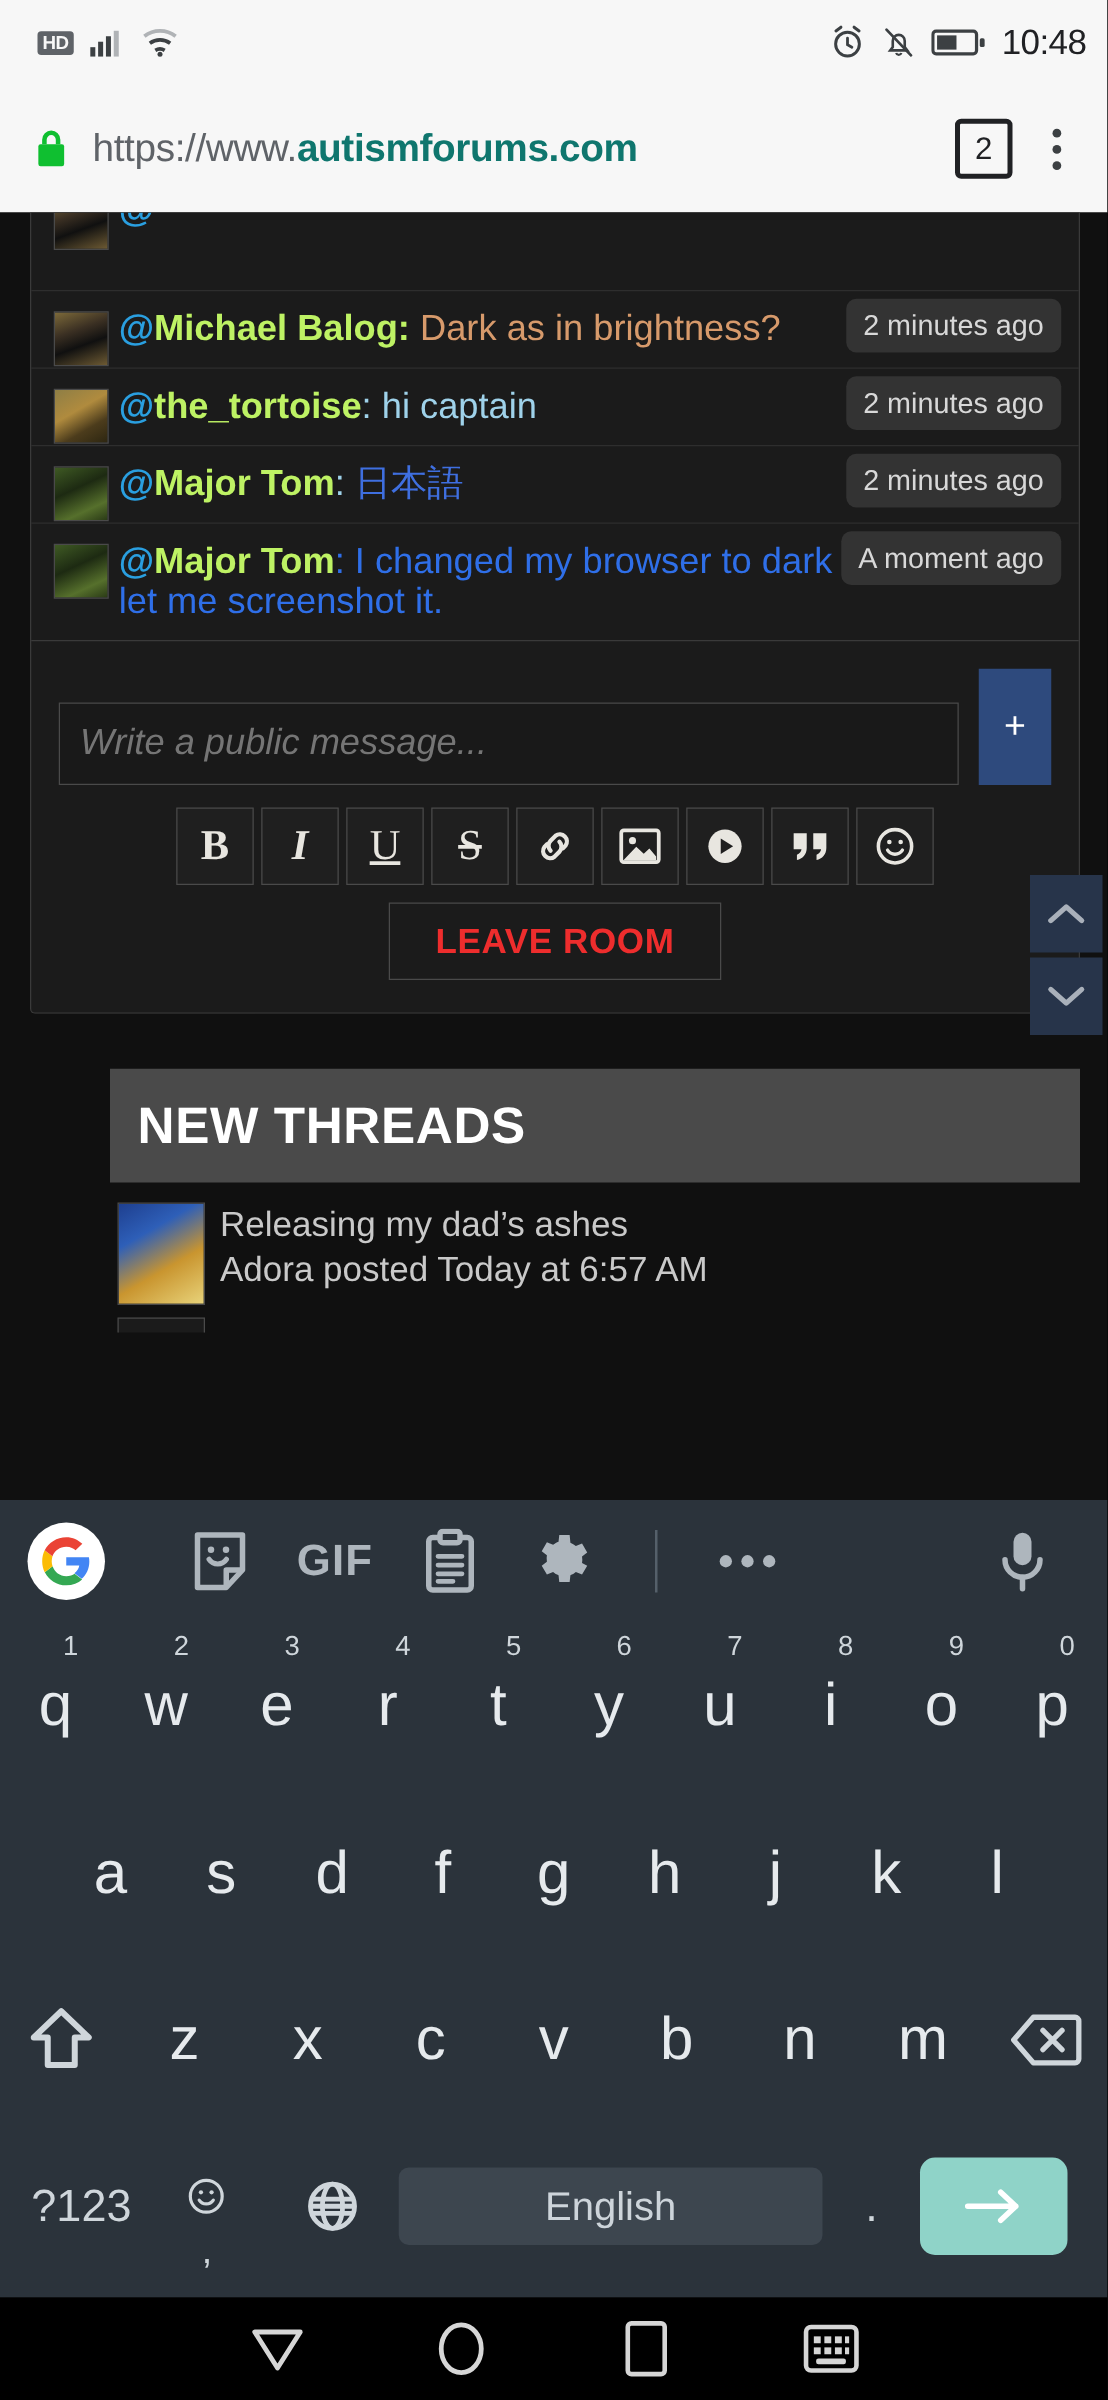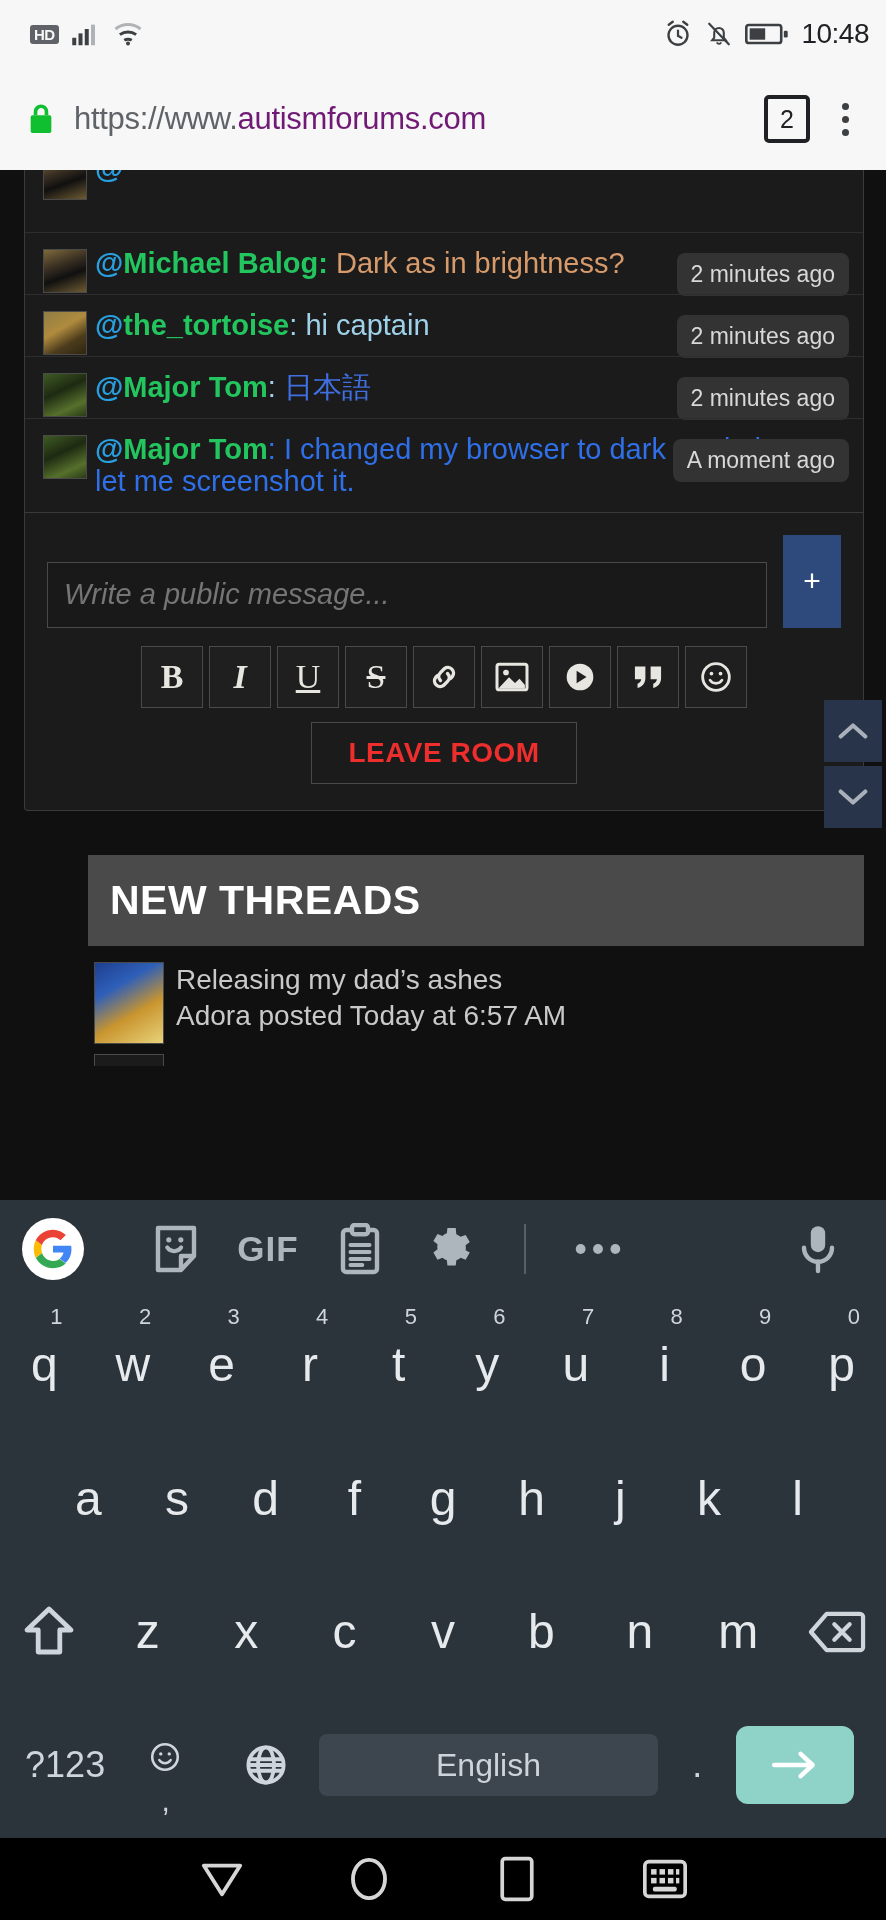--- a/index.html
+++ b/index.html
@@ -33,21 +33,21 @@
     height: 102px; background: #f7f7f7;
     display: flex; align-items: center;
     padding: 0 24px 0 26px; gap: 18px;
   }
   .lock { width: 30px; height: 34px; flex: none; }
   .url-text {
     flex: 1; font-size: 31px; color: #5f6368;
     white-space: nowrap; overflow: hidden;
     letter-spacing: -0.3px;
   }
-  .url-text b { color: #701a75; font-weight: 400; }
+  .url-text b { color: #0f766e; font-weight: 700; }
   .tabcount {
     flex: none; width: 46px; height: 48px;
     border: 4px solid #202124; border-radius: 5px;
     display: flex; align-items: center; justify-content: center;
     font-size: 25px; color: #202124; font-weight: 500;
   }
   .kebab { flex: none; width: 34px; display: flex; flex-direction: column;
            align-items: center; gap: 6px; }
   .kebab i { width: 7px; height: 7px; border-radius: 50%; background: #3c4043; display: block; }
 
@@ -72,28 +72,28 @@
   .msg:first-child { border-top: none; }
   .msg-line { font-size: 29px; line-height: 1.12; color: #8ecbf0; }
   .avatar {
     float: left; width: 44px; height: 44px; margin: 2px 8px 0 0;
     border: 1px solid #4a4a4a; display: block;
   }
   .av-dog   { background: linear-gradient(160deg,#7d6a3a 0%,#3b3023 35%,#101010 60%,#6d5a33 100%); }
   .av-tort  { background: linear-gradient(150deg,#8e7e45 0%,#b08b3e 40%,#4c3c1c 70%,#2d2611 100%); }
   .av-tom   { background: linear-gradient(155deg,#3f5a24 0%,#1d2a12 40%,#56702c 75%,#2a3a16 100%); }
   .av-thr   { background: linear-gradient(150deg,#1e3f8f 0%,#2e5fb8 30%,#c9952f 62%,#e8d37a 100%); }
-  .mention { color: #22c55e; font-weight: bold; }
+  .mention { color: #bef264; font-weight: bold; }
   .at { color: #2a9fe0; font-weight: bold; }
   .body-plain  { color: #9fd2ea; font-weight: 400; }
   .body-orange { color: #d79a6b; }
   .body-jp     { color: #3f6fe0; }
   .body-blue   { color: #2f6fe8; }
   .time-badge {
-    position: absolute; right: 14px; top: 20px;
+    position: absolute; right: 14px; top: 6px;
     background: #333333; color: #d8d8d8;
     font-size: 23px; padding: 8px 14px; border-radius: 8px;
     white-space: nowrap;
   }
   .msg-cut { height: 32px; overflow: hidden; padding-top: 0; padding-bottom: 0; }
   .msg-cut .avatar { margin-top: -14px; }
   .msg-cut .msg-line { color: #2a9fe0; margin-top: -18px; font-weight: bold; }
 
   
   .composer { border-top: 1px solid #3a3a3a; padding: 22px 22px 26px 22px; }

